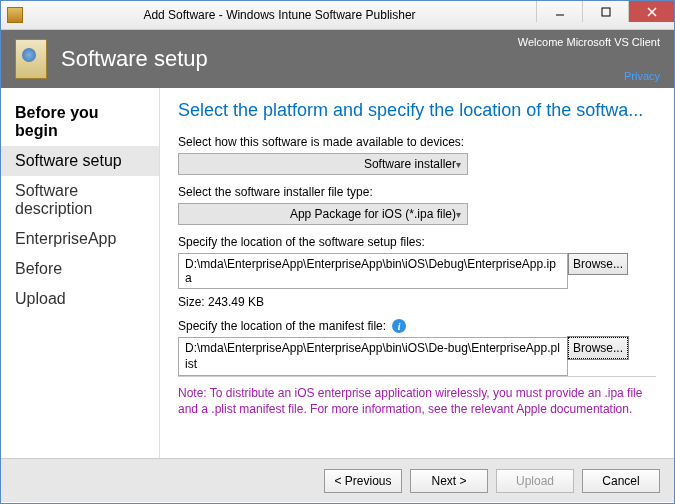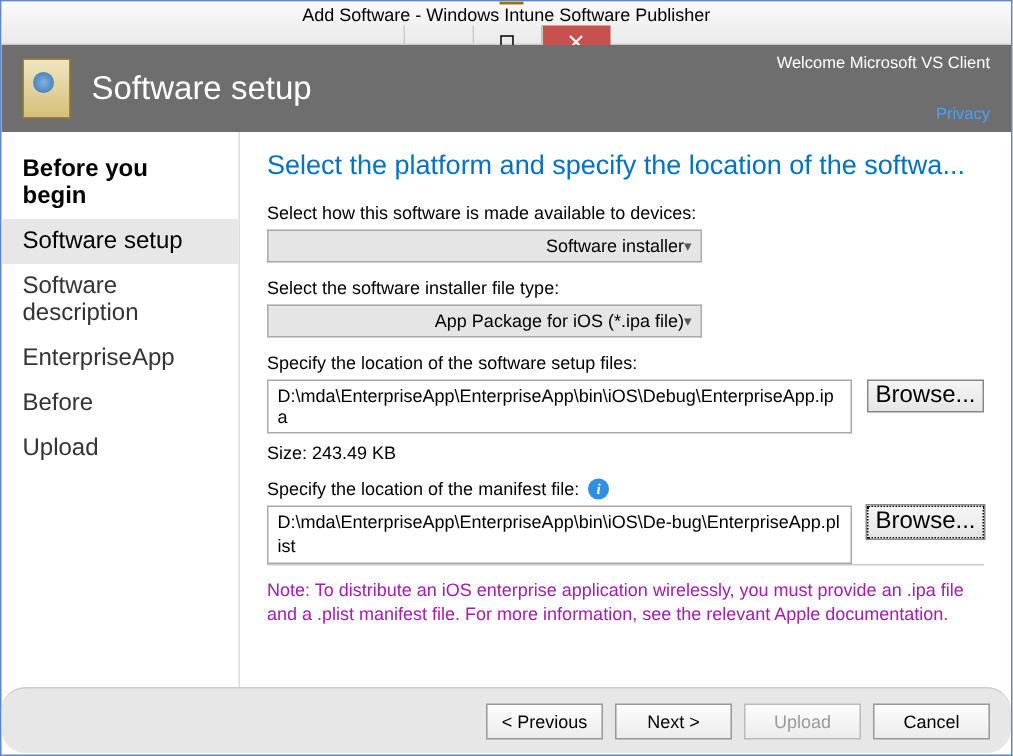--- a/index.html
+++ b/index.html
@@ -14,21 +14,20 @@
     border: 1px solid #5a8ac6;
   }
   
   .titlebar {
     height: 29px;
     background: linear-gradient(#fafafa,#eaeaea);
     border-bottom: 1px solid #ccc;
     display: flex;
     align-items: center;
     position: relative;
-    flex-direction: column;
   }
   .title-icon {
     width: 16px; height: 16px;
     margin-left: 6px;
     background: linear-gradient(#e0c060,#c08020);
     border: 1px solid #a07010;
   }
   .title-text {
     flex: 1;
     text-align: center;
@@ -138,37 +137,37 @@
     height: 22px;
     border:1px solid #aaa;
     background:#e5e5e5;
     display:flex;
     align-items:center;
     justify-content:flex-end;
     padding:0 6px;
     font-size:12px;
   }
   .select .chev { color:#555; font-size:10px;}
-  .row { display:flex; align-items:flex-start; gap:10px; }
+  .row { display:flex; align-items:flex-start; }
   .path-input {
     width: 390px;
     min-height: 22px;
     border:1px solid #aaa;
     background:#fff;
     padding: 3px 6px;
     font-size:12px;
     word-break: break-all;
   }
   .path-input.multi { min-height:34px; line-height:1.3; }
   .browse-btn {
-    width: 78px;
+    width: 60px;
     height: 22px;
     border:1px solid #888;
     background:linear-gradient(#f5f5f5,#e5e5e5);
-    font-size:16px;
+    font-size:12px;
     text-align:center;
     line-height:20px;
     cursor:pointer;
   }
   .browse-btn.focused {
     border:1px dotted #000;
     outline:1px solid #888;
   }
   .size-text { font-size:12px; margin-top:6px; }
   .info-icon {
@@ -188,21 +187,20 @@
   
   .footer {
     height: 44px;
     background:#e7e7e7;
     border-top:1px solid #ccc;
     display:flex;
     align-items:center;
     justify-content:flex-end;
     gap:8px;
     padding:0 14px;
-    border-radius:16px;
   }
   .ftr-btn {
     width: 78px;
     height: 24px;
     border:1px solid #999;
     background:linear-gradient(#fdfdfd,#ececec);
     font-size:12px;
     text-align:center;
     line-height:22px;
     cursor:pointer;

